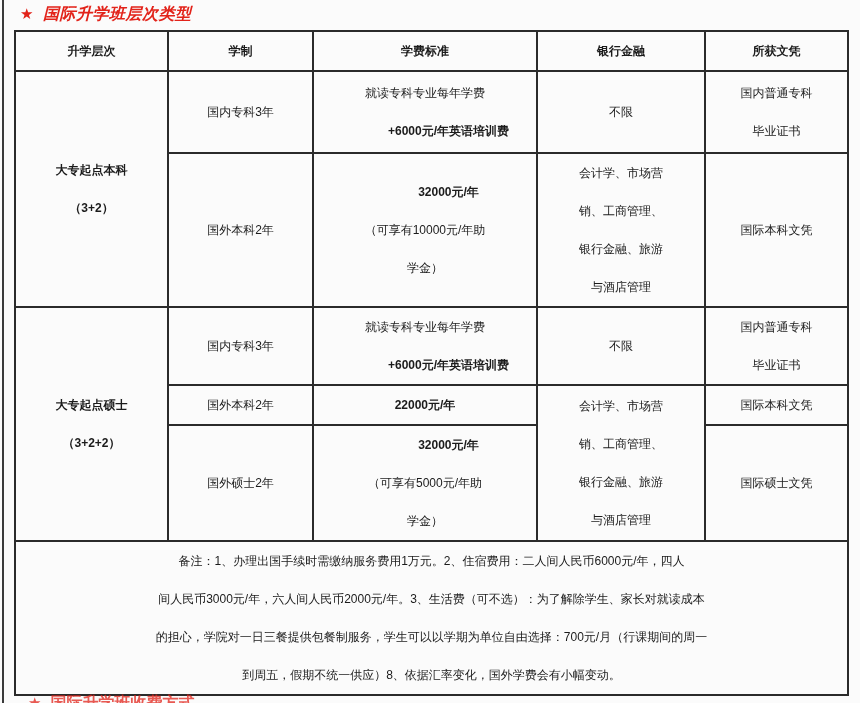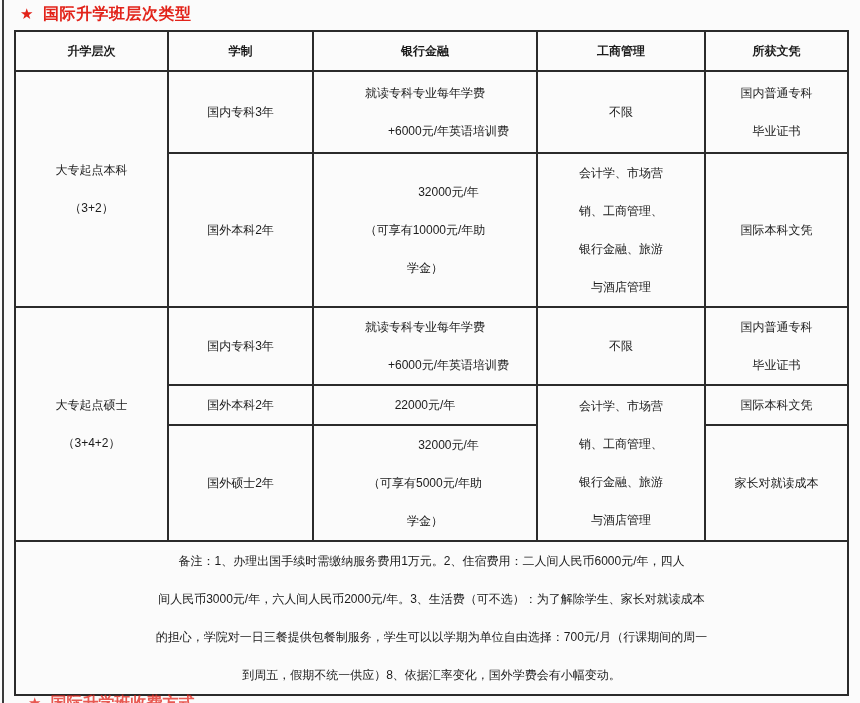--- a/index.html
+++ b/index.html
@@ -16,38 +16,38 @@
     color:var(--text);
     font-family:"Liberation Sans","DejaVu Sans",sans-serif;
   }
   .left-rule{
     position:absolute;left:2px;top:0;width:2px;height:703px;
     background:#3a3a3a;
   }
   .page-title{
     position:absolute;left:20px;top:4px;
     font-size:16px;font-weight:bold;color:var(--accent-red);
-    letter-spacing:0.5px;white-space:nowrap;
+    letter-spacing:0.5px;white-space:nowrap;font-style:italic;
   }
   .page-title .star{margin-right:9px;font-size:15px;}
   table.program{
     position:absolute;left:14px;top:30px;
     width:833px;height:656px;
     border-collapse:collapse;table-layout:fixed;
     background:transparent;
   }
   table.program th,table.program td{
     border:2px solid var(--table-border);
     font-size:12px;line-height:38px;
     text-align:center;vertical-align:middle;
     padding:0 10px;overflow:hidden;
   }
   table.program th{font-weight:bold;padding:0 4px;}
-  .bold{font-weight:normal;margin-left:47px;}
-  .level-cell{font-weight:normal;font-size:19px;}
+  .bold{font-weight:bold;margin-left:47px;}
+  .level-cell{font-weight:bold;font-size:19px;}
   .fee-cell{padding:0 12px;}
   .fee-note{text-align:center;}
   .majors-cell{padding:0 6px;border-radius:24px;}
   .note-cell{
     text-align:left;vertical-align:top;
     padding:3px 10px;font-size:19px;line-height:37px;
   }
   .note-line{white-space:nowrap;}
   .partial-title{
     position:absolute;left:28px;top:693px;
@@ -70,22 +70,22 @@
     <col style="width:153px">
       <col style="width:145px">
       <col style="width:224px">
       <col style="width:168px">
       <col style="width:143px">
   </colgroup>
   <tbody>
       <tr style="height:37px">
     <th>升学层次</th>
     <th>学制</th>
+    <th>学费标准</th>
     <th>银行金融</th>
-    <th>工商管理</th>
     <th>所获文凭</th>
   </tr>
 
   <tr style="height:82px">
     <td rowspan="2" class="level-cell">
       <div>大专起点本科</div>
       <div>（3+2）</div>
     </td>
     <td>国内专科3年</td>
     <td class="fee-cell">
@@ -111,21 +111,21 @@
       <div>销、工商管理、</div>
       <div>银行金融、旅游</div>
       <div>与酒店管理</div>
     </td>
     <td>国际本科文凭</td>
   </tr>
 
   <tr style="height:78px">
     <td rowspan="3" class="level-cell">
       <div>大专起点硕士</div>
-      <div>（3+4+2）</div>
+      <div>（3+2+2）</div>
     </td>
     <td>国内专科3年</td>
     <td class="fee-cell">
       <div>就读专科专业每年学费</div>
       <div class="bold">+6000元/年英语培训费</div>
     </td>
     <td>不限</td>
     <td>
       <div>国内普通专科</div>
       <div>毕业证书</div>
@@ -144,21 +144,21 @@
     <td>国际本科文凭</td>
   </tr>
 
   <tr style="height:114px">
     <td>国外硕士2年</td>
     <td class="fee-cell">
       <div class="bold">32000元/年</div>
       <div class="fee-note">（可享有5000元/年助</div>
       <div class="fee-note">学金）</div>
     </td>
-    <td>家长对就读成本</td>
+    <td>国际硕士文凭</td>
   </tr>
 
   <tr style="height:153px">
     <td colspan="5" class="note-cell">
       <div class="note-line">备注：1、办理出国手续时需缴纳服务费用1万元。2、住宿费用：二人间人民币6000元/年，四人</div>
       <div class="note-line">间人民币3000元/年，六人间人民币2000元/年。3、生活费（可不选）：为了解除学生、家长对就读成本</div>
       <div class="note-line">的担心，学院对一日三餐提供包餐制服务，学生可以以学期为单位自由选择：700元/月（行课期间的周一</div>
       <div class="note-line">到周五，假期不统一供应）8、依据汇率变化，国外学费会有小幅变动。</div>
     </td>
   </tr>

